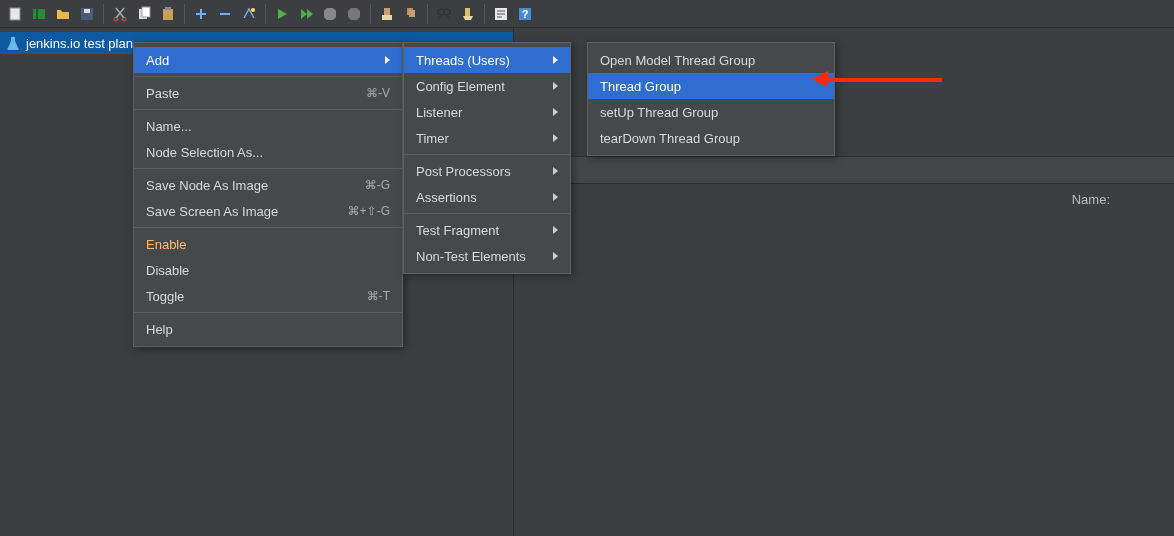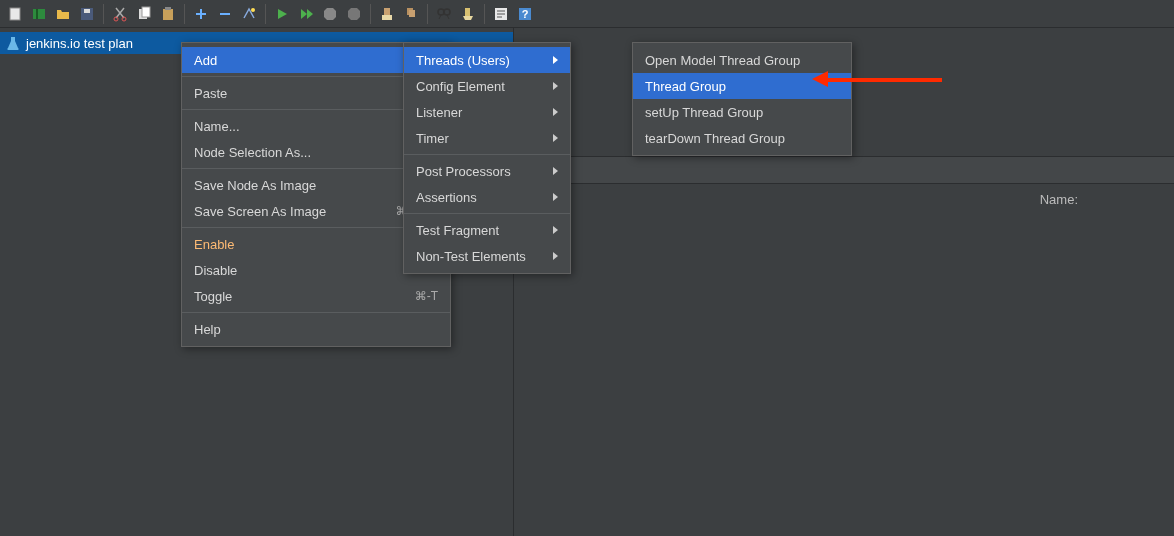--- a/index.html
+++ b/index.html
@@ -57,21 +57,21 @@
     background: #444749;
     border-top: 1px solid #2b2d2f;
     border-bottom: 1px solid #2b2d2f;
   }
   .panel-row {
     position: absolute;
     top: 156px; left: 0; right: 0;
     height: 30px;
     display: flex;
     align-items: center;
-    padding-right: 96px;
+    padding-right: 64px;
     justify-content: flex-end;
     color: #bbbbbb;
   }
   .context-menu {
     position: absolute;
     background: #46494b;
     border: 1px solid #616161;
     box-shadow: 2px 2px 8px rgba(0,0,0,0.4);
     padding: 4px 0;
   }
@@ -98,23 +98,23 @@
   .menu-shortcut { color: #aaaaaa; font-size: 12px; margin-left: 24px;}
   .submenu-arrow {
     width: 0; height: 0;
     border-top: 4px solid transparent;
     border-bottom: 4px solid transparent;
     border-left: 5px solid #cccccc;
     margin-left: 16px;
   }
   .menu-item.highlight .submenu-arrow { border-left-color: #ffffff; }
 
-  #cm1 { left: 133px; top: 42px; width: 270px; margin-left: 48px; }
+  #cm1 { left: 133px; top: 42px; width: 270px; }
   #cm2 { left: 403px; top: 42px; width: 168px; }
-  #cm3 { left: 587px; top: 42px; width: 220px; margin-left: 45px; }
+  #cm3 { left: 587px; top: 42px; width: 248px; }
 
   .arrow-annot {
     position: absolute;
     left: 812px; top: 71px;
     width: 130px; height: 16px;
     pointer-events: none;
   }
   .arrow-line {
     position: absolute;
     left: 12px; top: 7px; right: 0; height: 4px;

